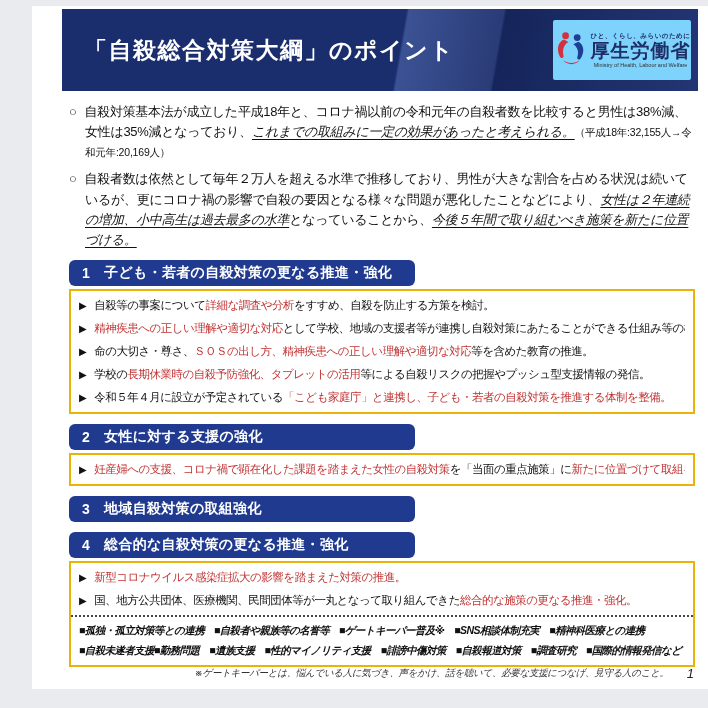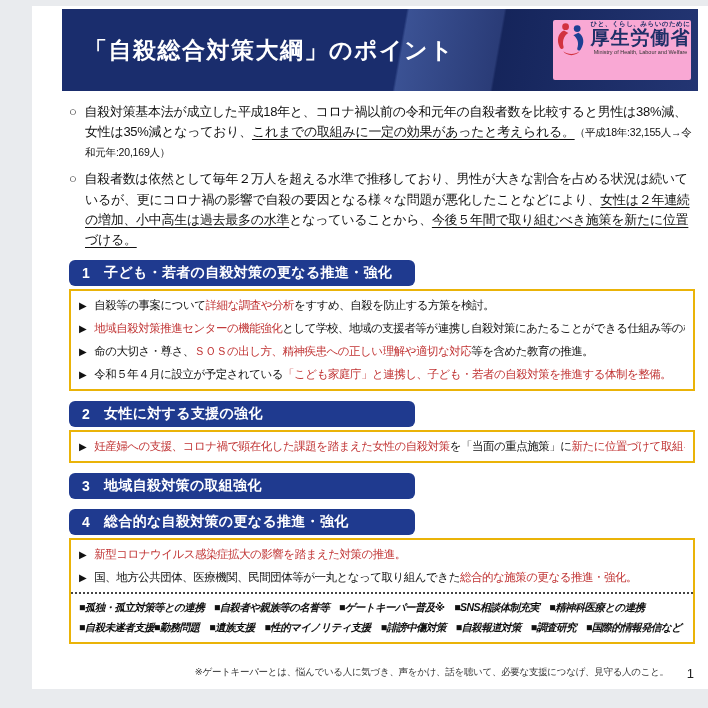--- a/index.html
+++ b/index.html
@@ -25,38 +25,38 @@
       rgba(255,255,255,0.07) 68%,
       rgba(0,0,10,0.18) 68.4%,
       rgba(255,255,255,0.04) 100%);
     pointer-events:none;
   }
   .banner-title{
     color:#ffffff;font-weight:bold;font-size:23px;letter-spacing:1.5px;
     padding-left:22px;position:relative;z-index:1;
   }
   .logo-box{
-    position:absolute;right:7px;top:11px;width:138px;height:60px;background:#f9a8d4;
-    border-radius:2px;display:flex;justify-content:center;gap:3px;z-index:2;
+    position:absolute;right:7px;top:11px;width:138px;height:60px;background:#7dd3fc;
+    border-radius:2px;display:flex;align-items:center;justify-content:center;gap:3px;z-index:2;
   }
   .logo-text{display:flex;flex-direction:column;align-items:center;line-height:1.15;}
   .logo-tagline{font-size:6.5px;font-weight:bold;color:#1e2f67;letter-spacing:0.5px;}
   .logo-name{font-size:19px;font-weight:bold;color:#1e2f67;letter-spacing:1px;}
   .logo-en{font-size:5.5px;color:#333333;}
 
   
   .content{padding:10px 13px 0 37px;}
 
   .intro-item{
     font-size:13px;line-height:1.55;letter-spacing:-0.3px;color:#111111;
     padding-left:16px;text-indent:-16px;margin:1px 0 7px 0;
   }
   .intro-marker{margin-right:8px;}
   .seg.red{color:#c13434;}
-  .seg.u{text-decoration:underline;text-underline-offset:3px;text-decoration-thickness:1px;}
+  .seg.u{text-decoration:underline;text-underline-offset:3px;text-decoration-thickness:1px;font-style:italic;}
   .seg.small{font-size:10.5px;letter-spacing:-0.2px;}
 
   .section-header{
     margin-top:10px;width:346px;height:26px;background:#1f3a8f;border-radius:6px;
     color:#ffffff;font-weight:bold;font-size:14px;display:flex;align-items:center;
     padding-left:13px;box-sizing:border-box;letter-spacing:0.3px;
   }
   .section-header .num{margin-right:14px;}
   .section-box{
     border:2px solid #eab308;margin-top:3px;padding:3px 8px;overflow:hidden;
@@ -69,21 +69,21 @@
 
   .keyword-area{
     border-top:2px dotted #444444;margin:3px -8px 0 -8px;padding:3px 8px 2px 8px;
   }
   .keyword-row{
     font-size:10.5px;font-weight:bold;letter-spacing:-0.6px;line-height:20px;
     color:#111111;white-space:nowrap;overflow:hidden;font-style:italic;
   }
 
   .footer{
-    position:absolute;right:14px;bottom:8px;display:flex;align-items:flex-start;gap:18px;
+    position:absolute;right:14px;bottom:8px;display:flex;align-items:center;gap:18px;font-style:italic;
   }
   .footer-note{font-size:9.5px;color:#333333;letter-spacing:-0.3px;}
   .page-number{font-size:13px;color:#222222;}
 </style>
 </head>
 <body>
 
 <div class="canvas">
   <div class="page">
 
@@ -112,22 +112,23 @@
           <div class="intro-item"><span class="intro-marker">○</span><span class="seg">自殺対策基本法が成立した平成18年と、コロナ禍以前の令和元年の自殺者数を比較すると男性は38%減、女性は35%減となっており、</span><span class="seg u">これまでの取組みに一定の効果があったと考えられる。</span><span class="seg small">（平成18年:32,155人→令和元年:20,169人）</span></div>
           <div class="intro-item"><span class="intro-marker">○</span><span class="seg">自殺者数は依然として毎年２万人を超える水準で推移しており、男性が大きな割合を占める状況は続いているが、更にコロナ禍の影響で自殺の要因となる様々な問題が悪化したことなどにより、</span><span class="seg u">女性は２年連続の増加、小中高生は過去最多の水準</span><span class="seg">となっていることから、</span><span class="seg u">今後５年間で取り組むべき施策を新たに位置づける。</span></div>
         </div>
       <div id="sections">
           <div class="section-header">
             <span class="num">1</span>
             <span>子ども・若者の自殺対策の更なる推進・強化</span>
           </div>
           <div class="section-box">
             <div class="bullet-line"><span class="marker">▶</span><span class="seg">自殺等の事案について</span><span class="seg red">詳細な調査や分析</span><span class="seg">をすすめ、自殺を防止する方策を検討。</span></div>
-            <div class="bullet-line"><span class="marker">▶</span><span class="seg red">地域自殺対策推進センターの機能強化</span><span class="seg">として学校、地域の支援者等が連携し自殺対策にあたることができる仕組み等の構築。</span></div>
+            <div class="bullet-line"><span class="marker">▶</span><span class="seg red">精神疾患への正しい理解や適切な対応</span><span class="seg">として学校、地域の支援者等が連携し自殺対策にあたることができる仕組み等の構築。</span></div>
             <div class="bullet-line"><span class="marker">▶</span><span class="seg">命の大切さ・尊さ、</span><span class="seg red">ＳＯＳの出し方、精神疾患への正しい理解や適切な対応</span><span class="seg">等を含めた教育の推進。</span></div>
+            <div class="bullet-line"><span class="marker">▶</span><span class="seg">学校の</span><span class="seg red">長期休業時の自殺予防強化、タブレットの活用</span><span class="seg">等による自殺リスクの把握やプッシュ型支援情報の発信。</span></div>
             <div class="bullet-line"><span class="marker">▶</span><span class="seg">令和５年４月に設立が予定されている</span><span class="seg red">「こども家庭庁」と連携し、子ども・若者の自殺対策を推進する体制を整備。</span></div>
           </div>
           <div class="section-header">
             <span class="num">2</span>
             <span>女性に対する支援の強化</span>
           </div>
           <div class="section-box">
             <div class="bullet-line"><span class="marker">▶</span><span class="seg red">妊産婦への支援、コロナ禍で顕在化した課題を踏まえた女性の自殺対策</span><span class="seg">を「当面の重点施策」に</span><span class="seg red">新たに位置づけて取組を強化。</span></div>
           </div>
           <div class="section-header">

